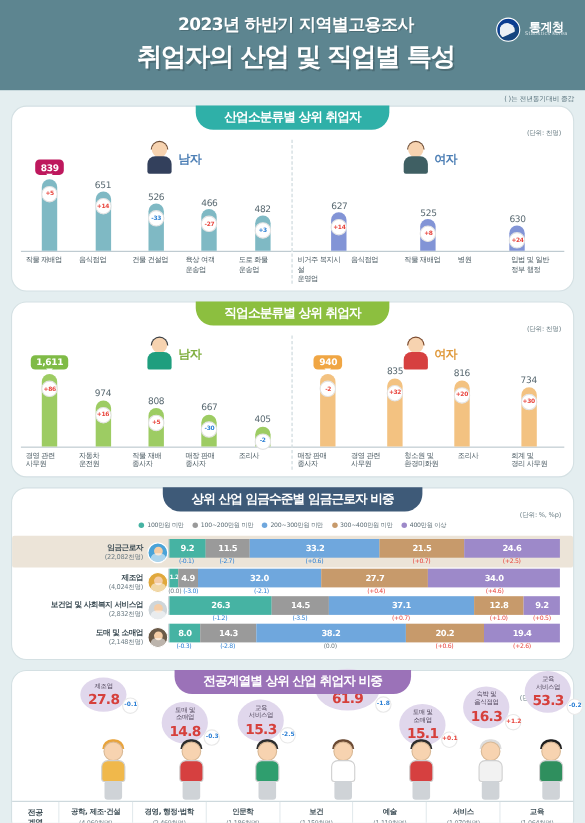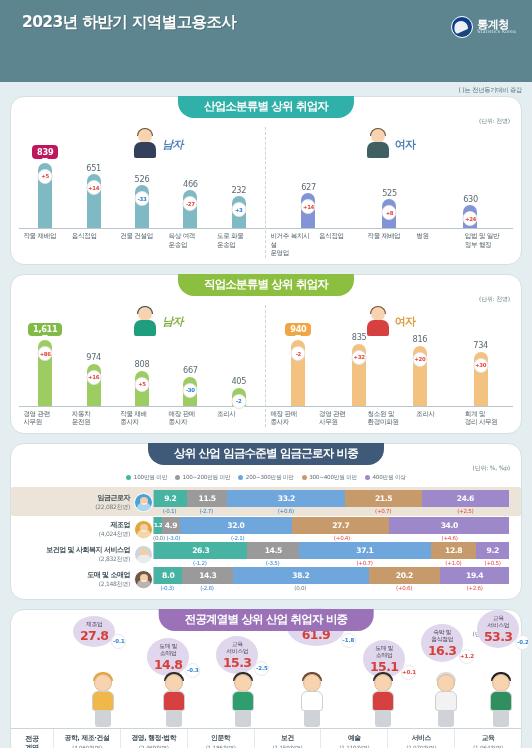--- a/index.html
+++ b/index.html
@@ -7,21 +7,21 @@
     width: 532px; height: 748px;
     background: #e4eef0;
     font-family: "DejaVu Sans", "Liberation Sans", sans-serif;
     overflow: hidden;
   }
   .page { position: relative; width: 532px; height: 748px; background: #e4eef0; }
 
   
   .header {
     height: 82px; background: #5d8590;
-    padding: 12px 16px 0 22px; position: relative;
+    padding: 12px 16px 0 22px; position: relative; text-align: center;
   }
   .header .t1 {
     color: #fff; font-size: 15.5px; font-weight: 700; letter-spacing: -0.6px;
     text-shadow: 1px 1px 0 rgba(0,0,0,.18);
   }
   .header .t2 {
     color: #fff; font-size: 23px; font-weight: 700; letter-spacing: -1.2px;
     margin-top: 3px; text-shadow: 1.5px 1.5px 0 rgba(0,0,0,.18);
   }
   .logo { position: absolute; right: 16px; top: 16px; display:flex; align-items:center; gap:4px;}
@@ -64,21 +64,21 @@
     font-size:6px; color:#6c7f86; letter-spacing:-0.2px;
   }
 
   
   .barchart { display:flex; padding: 30px 8px 6px 8px; }
   .half { width: 50%; position: relative; }
   .half.left { border-right: 1px dashed #c9d5da; }
   .person {
     position:absolute; top: 2px; display:flex; align-items:center; gap:4px; z-index:2;
   }
-  .person.m { left: 46%; font-style: italic; }
+  .person.m { left: 46%; }
   .person.f { left: 40%; }
   .avatar { width:26px; height:30px; position:relative; }
   .av-head { position:absolute; left:6px; top:0; width:14px; height:14px; border-radius:50%; }
   .av-hair { position:absolute; left:5px; top:-1px; width:16px; height:8px; border-radius:8px 8px 0 0; }
   .av-body { position:absolute; left:2px; top:13px; width:22px; height:16px; border-radius:7px 7px 2px 2px; }
   .gender-label { font-size:11px; font-weight:700; letter-spacing:-0.7px; }
   .g-m { color:#4d7fb5; } .g-f { color:#4d7fb5; }
   .g-m2 { color:#7fae3e; } .g-f2 { color:#e09a3c; }
 
   .bars { display:flex; align-items:flex-end; justify-content:space-around;
@@ -171,20 +171,21 @@
   .fc1 { font-size:6.8px; color:#3f4f57; font-weight:700; letter-spacing:-0.4px; }
   .fc2 { font-size:5.8px; color:#6d7d85; letter-spacing:-0.3px; margin-top:1px;}
 </style>
 </head>
 <body>
 
 <div class="page">
 
   <div class="header">
     <div class="t1">2023년 하반기 지역별고용조사</div>
+    <div class="t2">취업자의 산업 및 직업별 특성</div>
     <div class="logo">
       <div class="taegeuk"></div>
       <div class="ltxt">
         <div class="lk">통계청</div>
         <div class="le">Statistics Korea</div>
       </div>
     </div>
   </div>
   <div class="topnote">( )는 전년동기대비 증감</div>
 
@@ -220,21 +221,21 @@
                 <div class="chg down">-33</div>
               </div>
             </div>
             <div class="bcol">
               <div class="bval">466</div>
               <div class="bar bar-teal" style="height: 38px;">
                 <div class="chg up">-27</div>
               </div>
             </div>
             <div class="bcol">
-              <div class="bval">232</div>
+              <div class="bval">482</div>
               <div class="bar bar-teal" style="height: 32px;">
                 <div class="chg down">+3</div>
               </div>
             </div>
           </div>
         <div class="blabels">
             <div class="blabel">작물 재배업</div>
             <div class="blabel">음식점업</div>
             <div class="blabel">건물 건설업</div>
             <div class="blabel">육상 여객<br>운송업</div>

